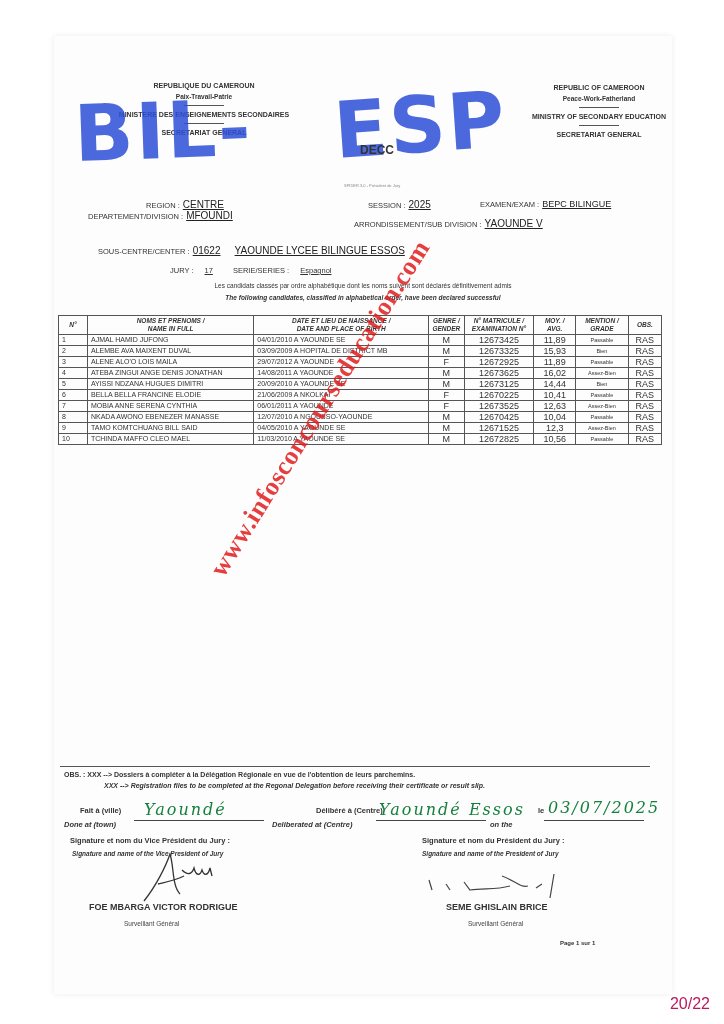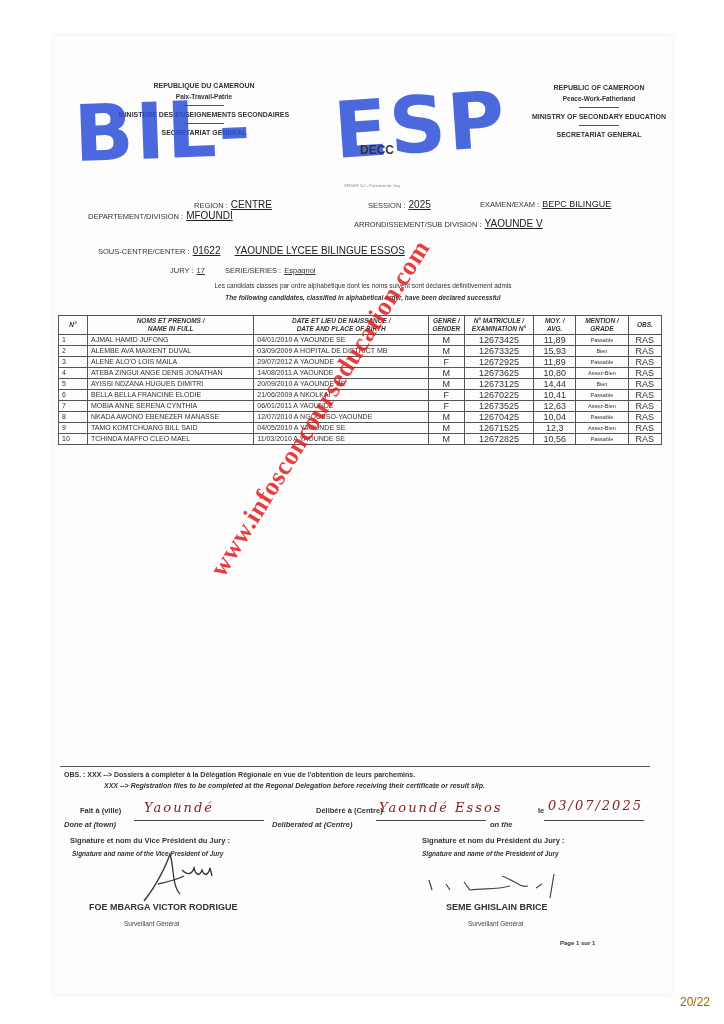--- a/index.html
+++ b/index.html
@@ -11,40 +11,40 @@
   .hdr-left { left:40px; top:44px; width:220px; }
   .hdr-right { left:470px; top:46px; width:150px; }
   .stamp { position:absolute; font-family:"DejaVu Sans", sans-serif; font-weight:bold; color:#2e4fd8; opacity:0.85; font-size:78px; letter-spacing:2px; }
   .stamp-bil { left:20px; top:50px; transform:rotate(-2deg); }
   .stamp-esp { left:280px; top:44px; transform:rotate(-4deg); }
   .decc { position:absolute; left:306px; top:107px; font-size:12px; font-weight:bold; color:#333; }
   .title { position:absolute; left:150px; top:130px; width:340px; text-align:center; font-family:"Liberation Serif", serif; font-style:italic; font-weight:bold; font-size:14.5px; color:#333; letter-spacing:0.3px; }
   .tiny { position:absolute; left:290px; top:147px; font-size:4px; color:#888; }
   .field { position:absolute; font-size:7.5px; color:#333; white-space:nowrap; }
   .field .v { font-size:10px; text-decoration:underline; margin-left:3px; color:#222; }
-  .field .vs { font-size:7.5px; text-decoration:underline; margin-left:3px; }
+  .field .vs { font-size:7.5px; text-decoration:underline; margin-left:11px; }
   .note { position:absolute; left:0; width:618px; text-align:center; font-size:6.5px; color:#333; }
   .note.it { font-style:italic; font-weight:bold; }
   table.res { position:absolute; left:4px; top:279px; width:604px; border-collapse:collapse; font-size:7px; color:#333; }
   table.res th { border:1px solid #555; font-style:italic; font-weight:bold; font-size:6.5px; line-height:8px; padding:1px 2px; text-align:center; }
   table.res td { border:1px solid #555; padding:0 3px; height:10px; line-height:10px; white-space:nowrap; }
   td.big { font-size:9px; text-align:center; }
   td.mention { font-size:5.5px; text-align:center; }
   .watermark { position:absolute; left:150px; top:530px; font-family:"Liberation Serif", serif; font-weight:bold; font-size:26px; color:#e21d1d; opacity:0.85; transform:rotate(-58deg); transform-origin:left top; white-space:nowrap; letter-spacing:0.5px; }
   .hline { position:absolute; left:6px; width:590px; height:1px; background:#555; }
   .obs { position:absolute; left:10px; font-size:7px; color:#333; font-weight:bold; }
   .obs.it { font-style:italic; left:50px; }
   .lbl { position:absolute; font-size:7.5px; font-weight:bold; color:#333; }
   .lbl.it { font-style:italic; }
-  .hand { position:absolute; font-family:"DejaVu Serif", serif; font-style:italic; font-size:13px; color:#7f1d1d; letter-spacing:2px; }
+  .hand { position:absolute; font-family:"DejaVu Serif", serif; font-style:italic; font-size:16px; color:#15803d; letter-spacing:2px; }
   .uline { position:absolute; height:1px; background:#444; }
   .name { position:absolute; font-size:9px; font-weight:bold; color:#333; }
   .role { position:absolute; font-size:6.5px; color:#444; }
   .pg { position:absolute; font-size:6px; color:#333; font-weight:bold; }
-  .counter { position:absolute; right:14px; top:995px; font-size:12px; color:#a16207; }
+  .counter { position:absolute; right:14px; top:995px; font-size:16px; color:#be185d; }
   svg.sig { position:absolute; }
 </style>
 </head>
 <body>
 
 <div class="paper">
 
   <div class="hdr hdr-left">
     <div>REPUBLIQUE DU CAMEROUN</div>
     <div class="sub">Paix-Travail-Patrie</div>
@@ -62,21 +62,21 @@
     <div class="rule"></div>
     <div>SECRETARIAT GENERAL</div>
   </div>
 
   <div class="stamp stamp-bil">BIL-</div>
   <div class="stamp stamp-esp">ESP</div>
   <div class="decc">DECC</div>
 
   <div class="tiny">SPIDER 3.0 - Président de Jury</div>
 
-  <div class="field" style="left:92px; top:163px;margin-left:48px;">
+  <div class="field" style="left:92px; top:163px;">
     <span>REGION :</span><span class="v">CENTRE</span>
   </div>
   <div class="field" style="left:314px; top:163px;">
     <span>SESSION :</span><span class="v">2025</span>
   </div>
   <div class="field" style="left:426px; top:163px;">
     <span>EXAMEN/EXAM :</span><span class="v" style="font-size:9px;margin-top:26px;">BEPC BILINGUE</span>
   </div>
 
   <div class="field" style="left:34px; top:174px;">
@@ -160,21 +160,21 @@
           <td class="big">11,89</td>
           <td class="mention">Passable</td>
           <td class="big">RAS</td>
         </tr>
         <tr>
           <td>4</td>
           <td>ATEBA ZINGUI ANGE DENIS JONATHAN</td>
           <td>14/08/2011 A YAOUNDE</td>
           <td class="big">M</td>
           <td class="big">12673625</td>
-          <td class="big">10,80</td>
+          <td class="big">16,02</td>
           <td class="mention">Assez-Bien</td>
           <td class="big">RAS</td>
         </tr>
         <tr>
           <td>5</td>
           <td>AYISSI NDZANA HUGUES DIMITRI</td>
           <td>20/09/2010 A YAOUNDE SE</td>
           <td class="big">M</td>
           <td class="big">12673125</td>
           <td class="big">14,44</td>

